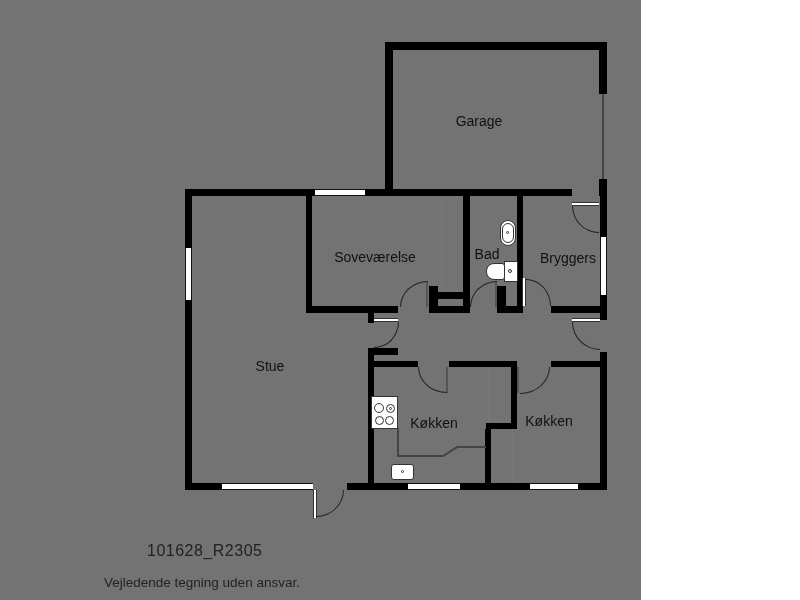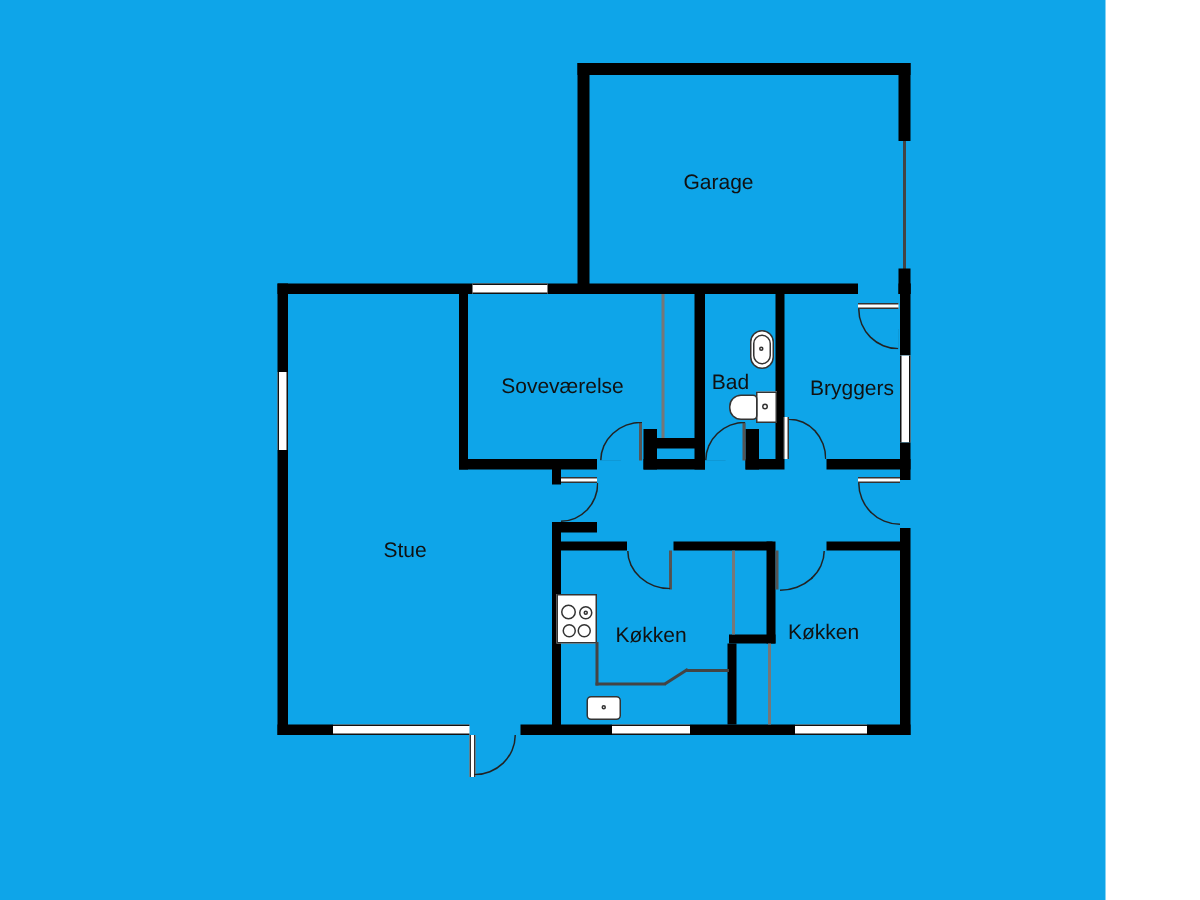--- a/index.html
+++ b/index.html
@@ -1,16 +1,16 @@
 <!DOCTYPE html>
 <html><head>
 <meta charset="utf-8">
 <style>
   html,body{margin:0;padding:0;background:#fff;}
-  .plan{position:relative;width:737px;height:600px;background:#0ea5e9;overflow:hidden;
+  .plan{position:relative;width:641px;height:600px;background:#737373;overflow:hidden;
         font-family:"Liberation Sans",sans-serif;}
   .plan *{box-sizing:border-box;position:absolute;}
   .w{background:#000;}
   .thin{background:#777;}
   .gdoor{background:#444;}
   .winh{background:#fff;border-top:1.5px solid #111;border-bottom:1.5px solid #111;}
   .winv{background:#fff;border-left:1.5px solid #111;border-right:1.5px solid #111;}
   .arc{background:transparent;}
   .arc.tl{border-top:1.3px solid #222;border-left:1.3px solid #222;border-top-left-radius:100% 100%;}
   .arc.tr{border-top:1.3px solid #222;border-right:1.3px solid #222;border-top-right-radius:100% 100%;}
@@ -137,14 +137,16 @@
   <i class="fx" style="left:486px;top:263px;width:19px;height:17px;border-radius:8px 3px 3px 8px"></i>
 
   <div class="rl" style="left:479px;top:121px">Garage</div>
   <div class="rl" style="left:375px;top:257px">Soveværelse</div>
   <div class="rl" style="left:487px;top:254px">Bad</div>
   <div class="rl" style="left:568px;top:258px">Bryggers</div>
   <div class="rl" style="left:270px;top:366px">Stue</div>
   <div class="rl" style="left:434px;top:423px">Køkken</div>
   <div class="rl" style="left:549px;top:421px">Køkken</div>
 
+  <div class="fid" style="left:147px;top:542px">101628_R2305</div>
+  <div class="fdisc" style="left:104px;top:575px">Vejledende tegning uden ansvar.</div>
 
 </div>
 
 </body></html>

